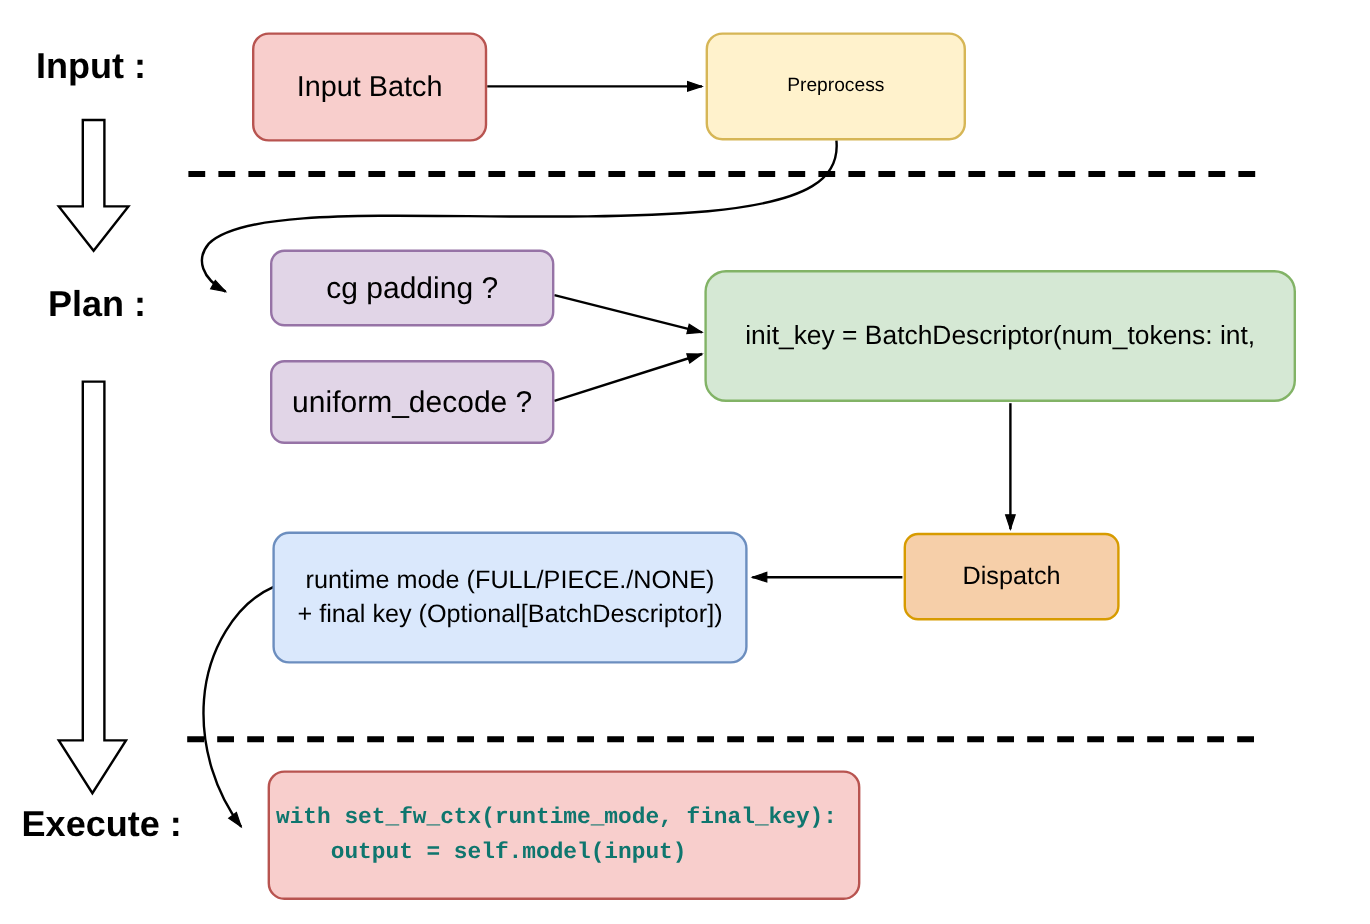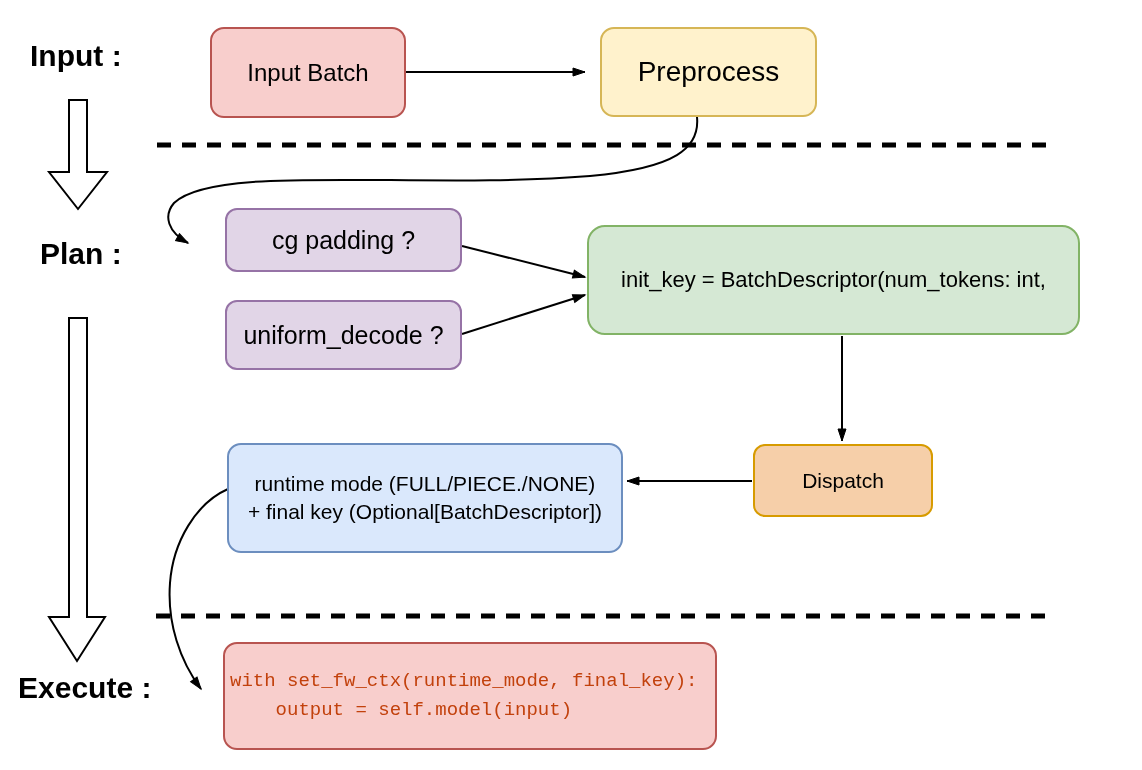--- a/index.html
+++ b/index.html
@@ -8,35 +8,35 @@
     font-family:"Liberation Sans", sans-serif;color:#000;
   }
   .svglayer{position:absolute;left:0;top:0;width:1142px;height:770px;z-index:1;}
   .node{
     position:absolute;z-index:2;box-sizing:border-box;border:2px solid #000;
     display:flex;flex-direction:column;align-items:center;justify-content:center;
     text-align:center;line-height:1.32;
   }
   .stage-label{position:absolute;z-index:2;font-weight:bold;font-size:30px;white-space:nowrap;}
   .n-input-batch {left:210px;top:27px; width:196px;height:91px; border-radius:14px;background:#f8cecc;border-color:#b85450;font-size:24px;}
-  .n-preprocess  {left:588px;top:27px; width:217px;height:90px; border-radius:14px;background:#fff2cc;border-color:#d6b656;font-size:28px;margin-left:12px;}
+  .n-preprocess  {left:588px;top:27px; width:217px;height:90px; border-radius:14px;background:#fff2cc;border-color:#d6b656;font-size:16px;}
   .n-cg-padding  {left:225px;top:208px;width:237px;height:64px; border-radius:12px;background:#e1d5e7;border-color:#9673a6;font-size:25px;}
   .n-uniform     {left:225px;top:300px;width:237px;height:70px; border-radius:12px;background:#e1d5e7;border-color:#9673a6;font-size:25px;}
   .n-init-key    {left:587px;top:225px;width:493px;height:110px;border-radius:18px;background:#d5e8d4;border-color:#82b366;font-size:22px;}
   .n-cudagraph   {left:752px;top:444px;width:345px;height:108px;border-radius:14px;background:#ffe6cc;border-color:#d79b00;font-size:26px;z-index:2;}
   .n-dispatch    {left:753px;top:444px;width:180px;height:73px; border-radius:12px;background:#f6cfa9;border-color:#d79b00;font-size:21px;z-index:3;}
   .n-runtime     {left:227px;top:443px;width:396px;height:110px;border-radius:14px;background:#dae8fc;border-color:#6c8ebf;font-size:21px;}
   .n-exec-code   {left:223px;top:642px;width:494px;height:108px;border-radius:14px;background:#f8cecc;border-color:#b85450;align-items:flex-start;}
   .n-cudagraph .side-text{
     position:absolute;right:6px;top:0;bottom:0;width:176px;
     display:flex;flex-direction:column;align-items:center;justify-content:center;line-height:1.25;
   }
   .codeline{
     font-family:"Liberation Mono", monospace;font-size:19px;line-height:1.55;
-    white-space:pre;color:#c2410c;text-align:left;
+    white-space:pre;color:#0f766e;text-align:left;font-weight:bold;
   }
   .code-wrap{padding-left:5px;}
   .nowrap{white-space:nowrap;}
 </style>
 </head>
 <body>
 
 <div class="canvas">
 
   <svg class="svglayer" width="1142" height="770" viewBox="0 0 1142 770">

